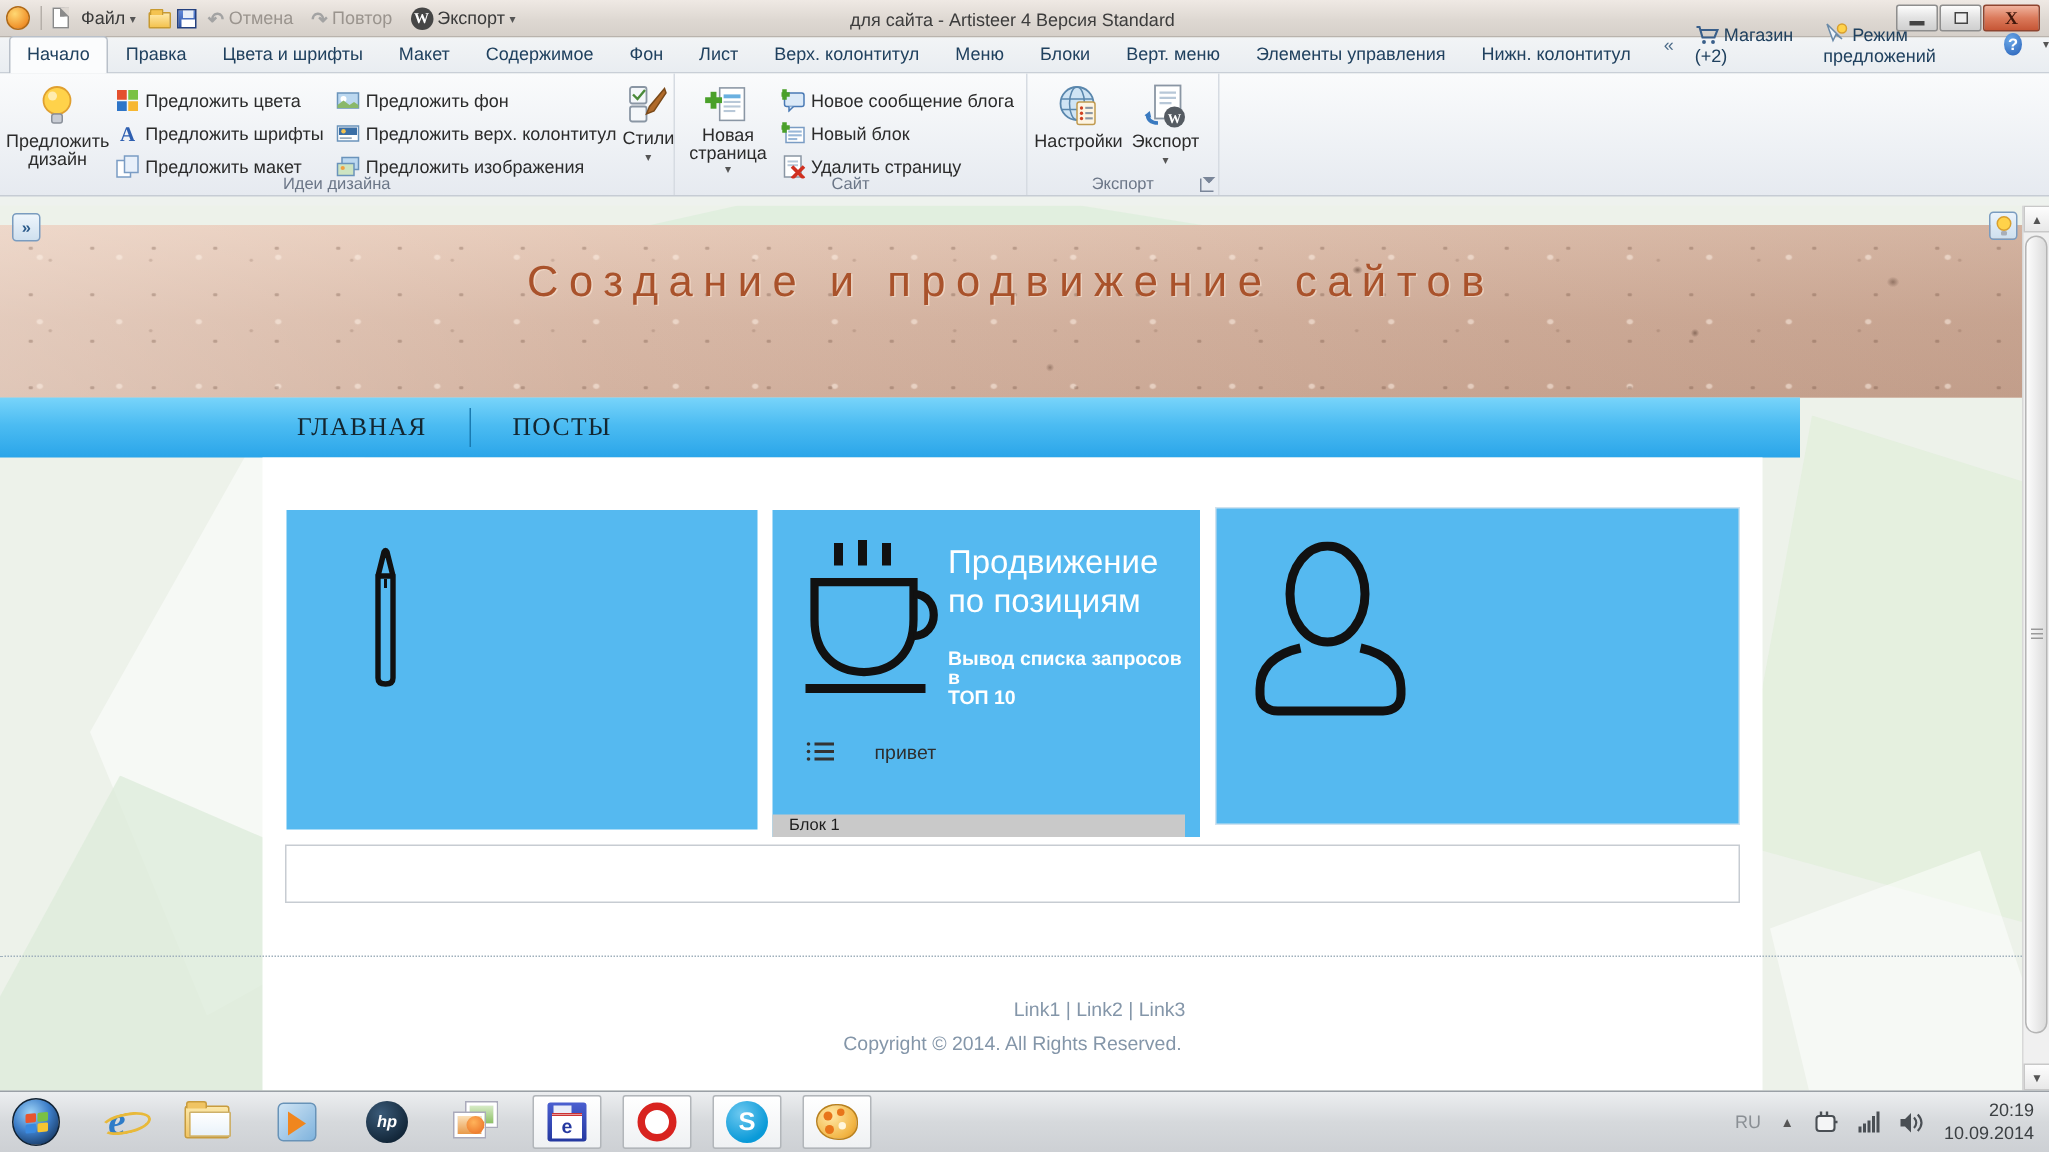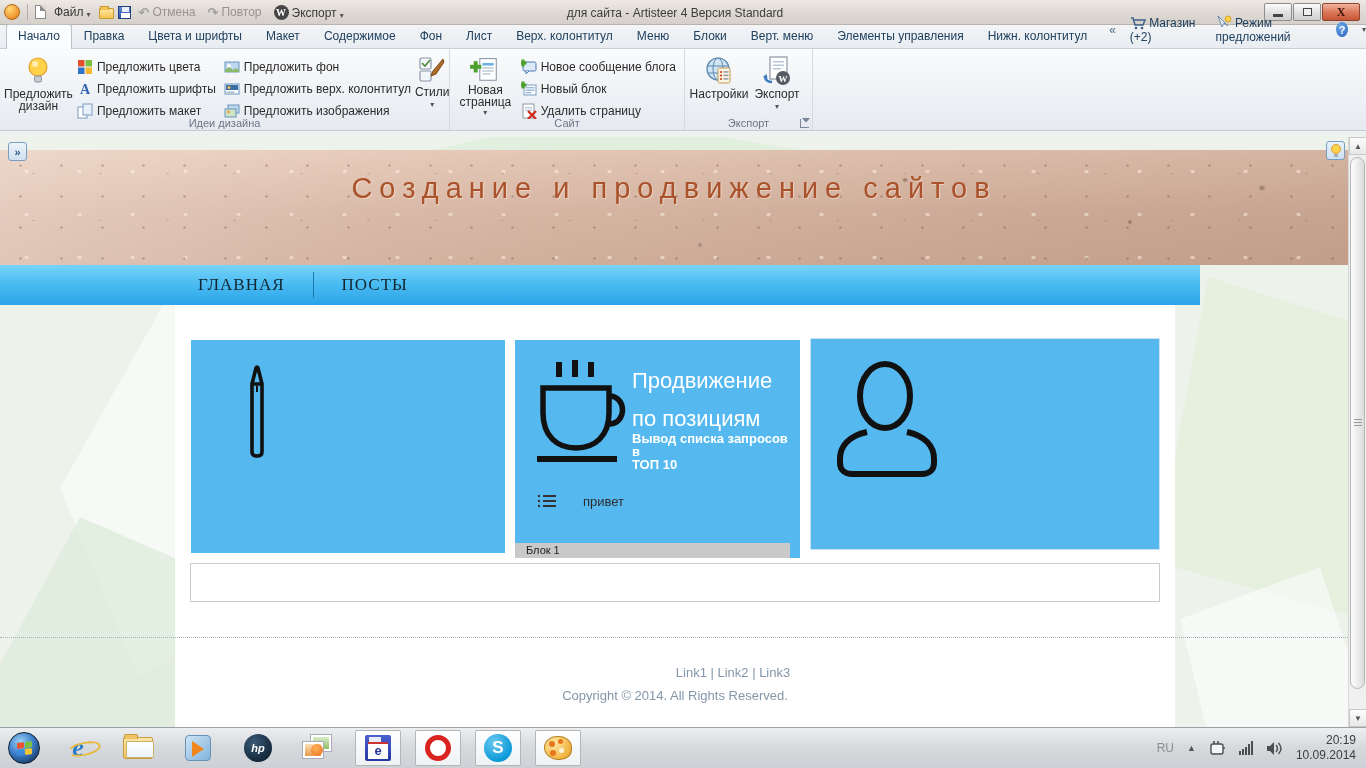--- a/index.html
+++ b/index.html
@@ -8,21 +8,21 @@
   #app { position:relative; width:1366px; height:768px; background:#eef2ee; }
 
   
   .titlebar { position:absolute; left:0; top:0; width:1366px; height:25px;
     background:linear-gradient(#efe9e4,#ded8d2 55%,#d6d0ca); border-bottom:1px solid #b9b3ad;
     display:flex; align-items:center; }
   .qat { display:flex; align-items:center; gap:4px; padding-left:4px; }
   .appicon { width:16px; height:16px; border-radius:50%;
     background:radial-gradient(circle at 35% 30%, #ffd873, #f0922b 70%, #c86a14); border:1px solid #b06a18; }
   .qat-sep { width:1px; height:16px; background:#b5afa9; margin:0 3px; }
-  .qat-btn { display:flex; align-items:flex-end; gap:3px; padding:2px 4px; border-radius:2px; color:#3a3a3a; }
+  .qat-btn { display:flex; align-items:center; gap:3px; padding:2px 4px; border-radius:2px; color:#3a3a3a; }
   .qat-btn.disabled { color:#9a948e; }
   .caret { font-size:8px; color:#555; }
   .doc-ic { width:11px; height:14px; background:#fff; border:1px solid #8a8a8a; position:relative; }
   .doc-ic:after { content:""; position:absolute; right:-1px; top:-1px; border:3px solid; border-color:#ded8d2 #ded8d2 #8a8a8a #8a8a8a; }
   .folder-ic { width:15px; height:11px; background:linear-gradient(#ffe9a8,#f4c350); border:1px solid #c89a30; border-radius:1px; position:relative; margin-top:3px; }
   .folder-ic:before { content:""; position:absolute; left:0; top:-3px; width:7px; height:3px; background:#f4c350; border:1px solid #c89a30; border-bottom:none; border-radius:1px 1px 0 0; }
   .save-ic { width:13px; height:13px; background:linear-gradient(#5f87d8,#2f55a8); border:1px solid #24407e; position:relative; }
   .save-ic:before { content:""; position:absolute; left:3px; top:0; width:7px; height:5px; background:#e8eef8; }
   .save-ic:after { content:""; position:absolute; left:2px; bottom:0; width:9px; height:5px; background:#fff; }
   .undo-ic, .redo-ic { font-size:13px; line-height:13px; color:#a3a3a3; font-weight:bold; }
@@ -93,21 +93,21 @@
   .site-nav { position:absolute; left:0; top:128px; width:1200px; height:40px;
     background:linear-gradient(#78d4fa,#4cbcf2 45%,#2aa5e9); display:flex; align-items:center; }
   .nav-item { font-family:"Liberation Serif", serif; font-size:17px; letter-spacing:1px; color:#132630; padding:0 28px; }
   .nav-div { width:1px; height:26px; background:#1a7ab0; }
 
   .sheet { position:absolute; left:175px; top:168px; width:1000px; height:422px; background:#fff; }
   .card { position:absolute; background:#55b9f0; }
   .card1 { left:16px; top:35px; width:314px; height:213px; }
   .card2 { left:340px; top:35px; width:285px; height:218px; }
   .card3 { left:635px; top:33px; width:350px; height:212px; border:1px solid #cfe2ef; }
-  .card2-title { position:absolute; left:117px; top:22px; width:160px; color:#fff; font-size:22px; line-height:38px; }
+  .card2-title { position:absolute; left:117px; top:22px; width:160px; color:#fff; font-size:22px; line-height:26px; }
   .card2-sub { position:absolute; left:117px; top:92px; width:165px; color:#fff; font-size:13px; font-weight:bold; line-height:13px; }
   .card2-listrow { position:absolute; left:22px; top:152px; display:flex; align-items:center; gap:26px; }
   .card2-listtext { color:#2e2e2e; font-size:13px; }
   .block-label { position:absolute; left:0; bottom:0; width:275px; height:15px; background:#c9c9c9;
     color:#1c1c1c; font-size:11px; line-height:15px; padding-left:11px; }
   .empty-box { position:absolute; left:15px; top:258px; width:970px; height:39px; background:#fff; border:1px solid #c7ccd2; }
   .dotted-sep { position:absolute; left:0; top:500px; width:1348px; border-top:1px dotted #9fb0bc; }
   .foot-links { position:absolute; left:0; width:1116px; top:360px; text-align:center; color:#8496a9; font-size:13px; }
   .foot-copy  { position:absolute; left:0; width:1000px; top:383px; text-align:center; color:#8496a9; font-size:13px; }
 

